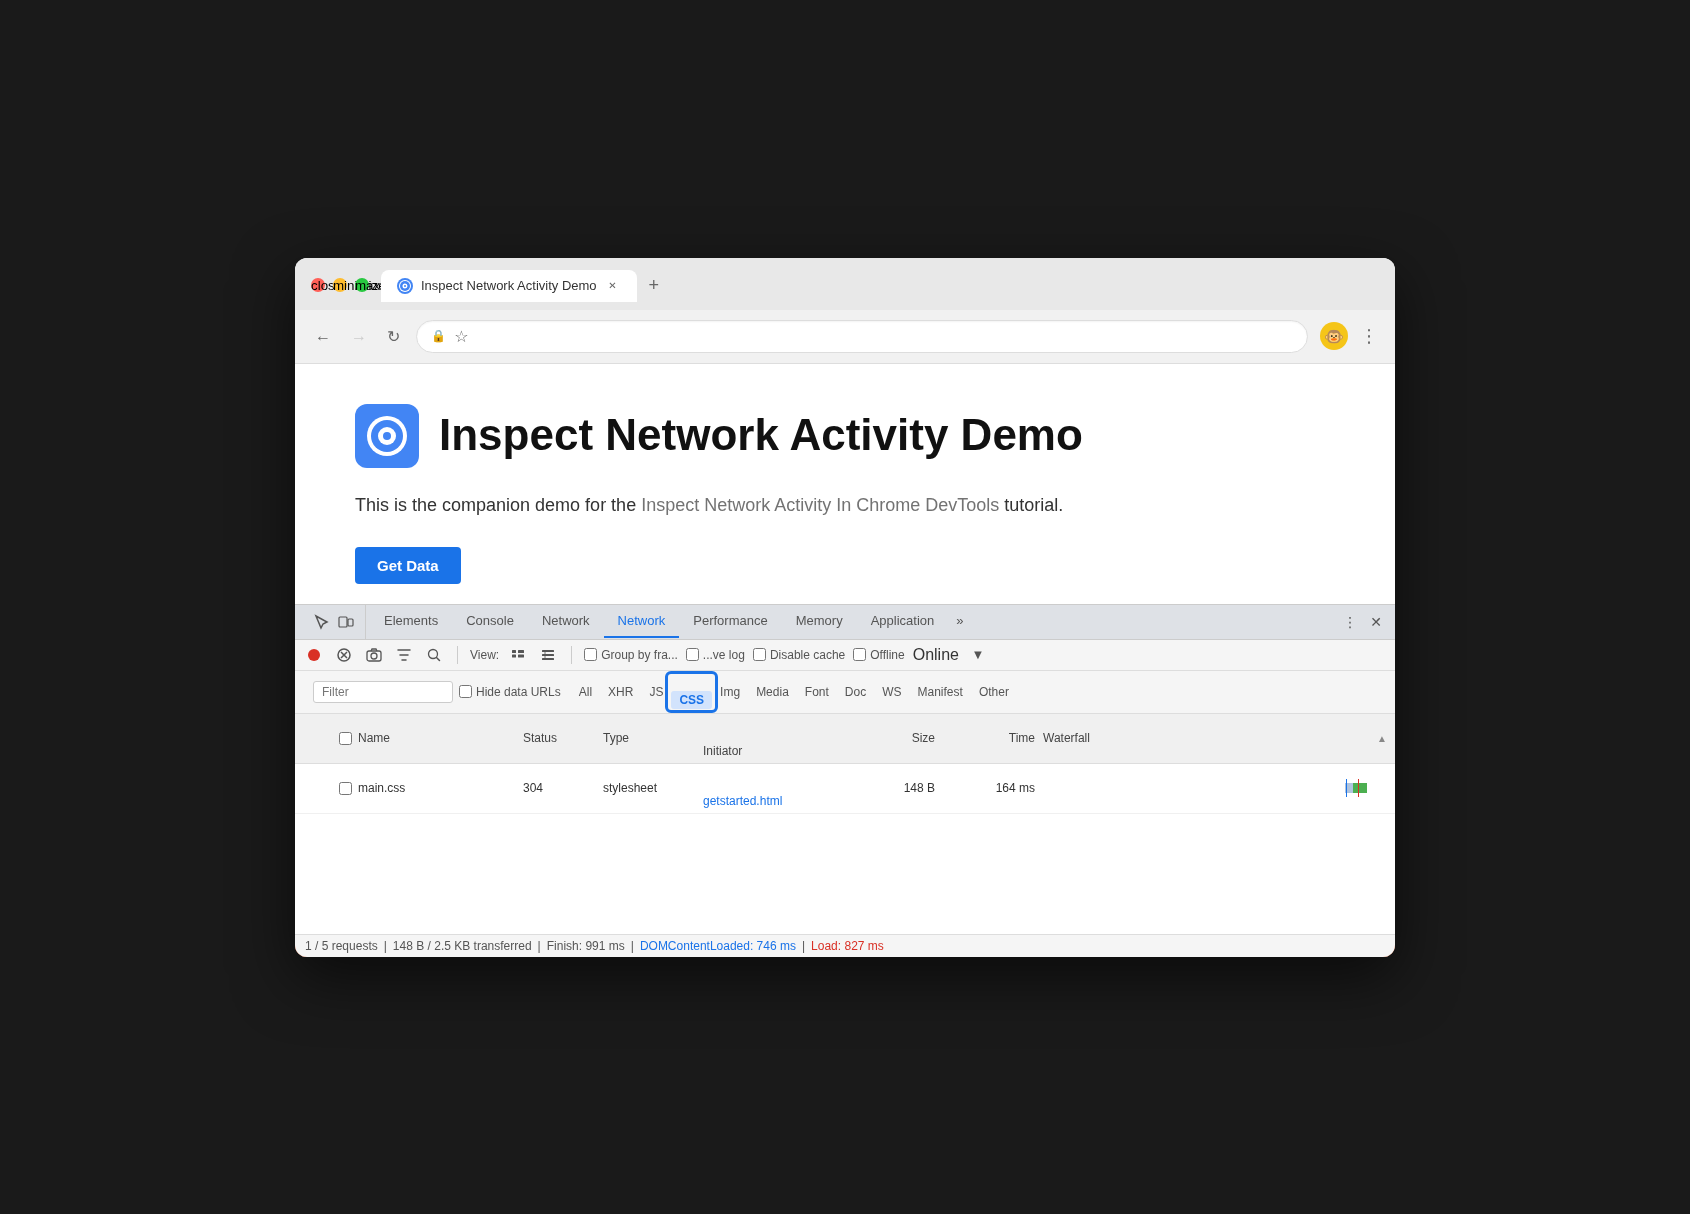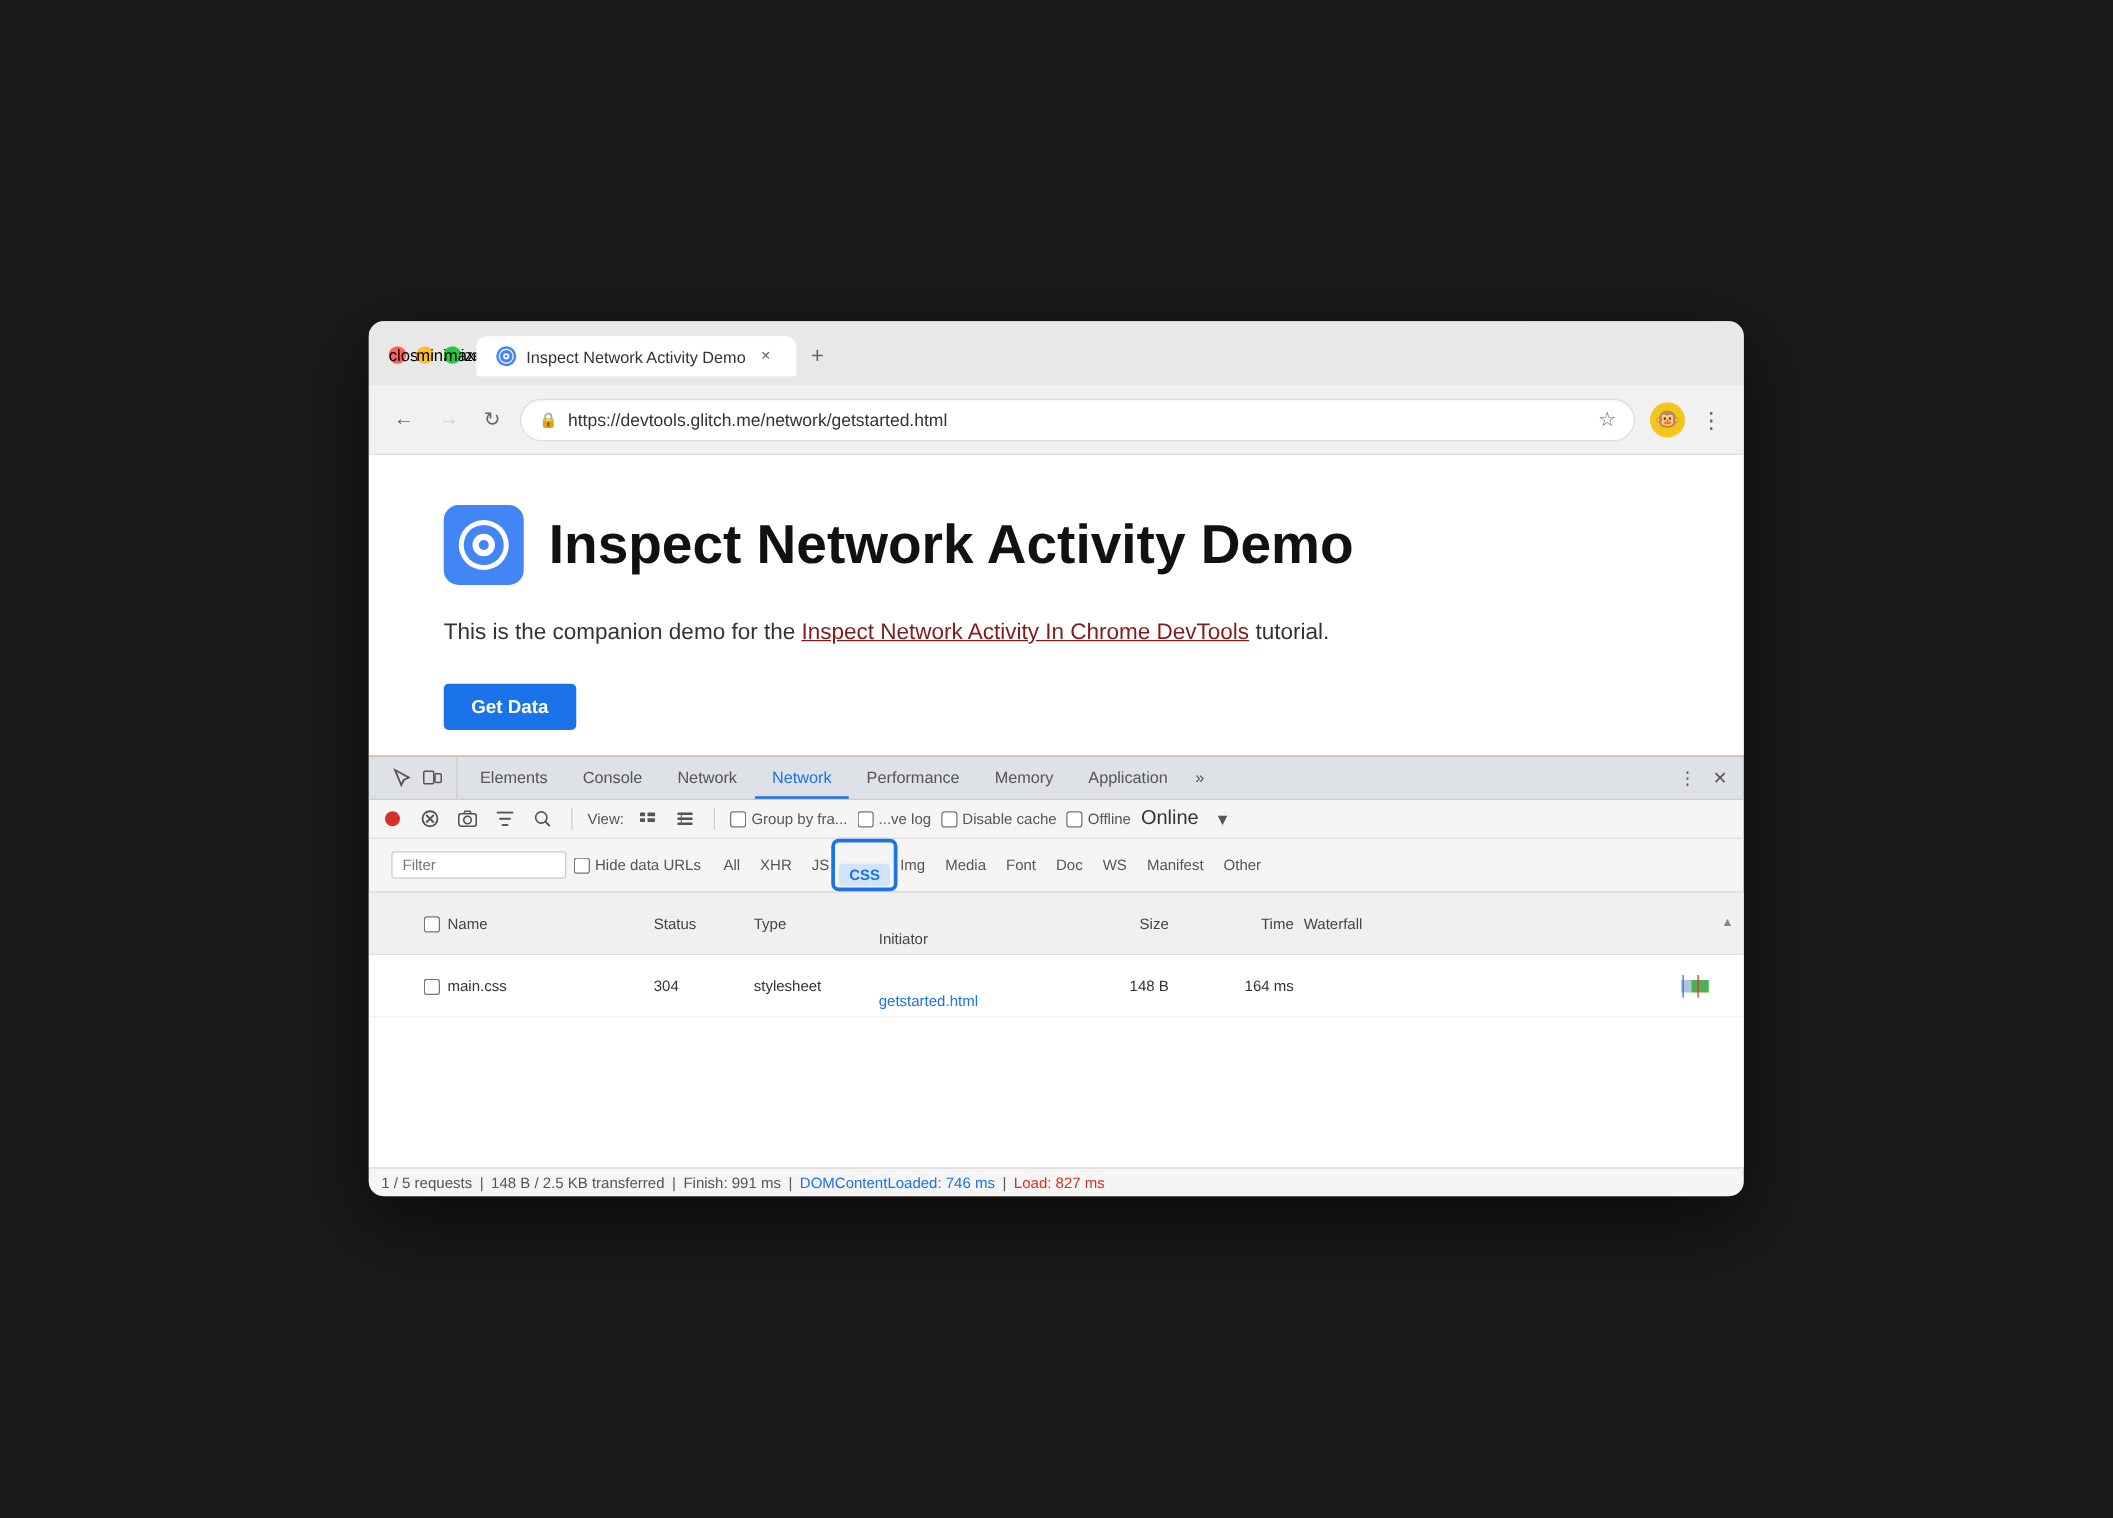--- a/index.html
+++ b/index.html
@@ -215,22 +215,21 @@
     }
 
     .page-desc {
       font-size: 18px;
       color: #333;
       margin-bottom: 28px;
       line-height: 1.5;
     }
 
     .page-link {
-      color: #7f1d1d;
-      text-decoration: underline;
+      color: #737373;
       cursor: pointer;
     }
 
     .get-data-btn {
       display: inline-block;
       background: #1a73e8;
       color: white;
       padding: 10px 22px;
       border-radius: 4px;
       font-size: 15px;
@@ -550,21 +549,20 @@
       </div>
     </div>
   </div>
 
   <div class="address-bar">
     <button class="nav-btn">←</button>
     <button class="nav-btn" style="color:#ccc;">→</button>
     <button class="nav-btn">↻</button>
     <div class="url-bar">
       <span class="url-icon">🔒</span>
-      <span class="url-text">https://devtools.glitch.me/network/getstarted.html</span>
       <span class="url-star">☆</span>
     </div>
     <div class="browser-actions">
       <div class="avatar">🐵</div>
       <button class="menu-btn">⋮</button>
     </div>
   </div>
 
   <div class="page-content">
     <div class="page-heading">

